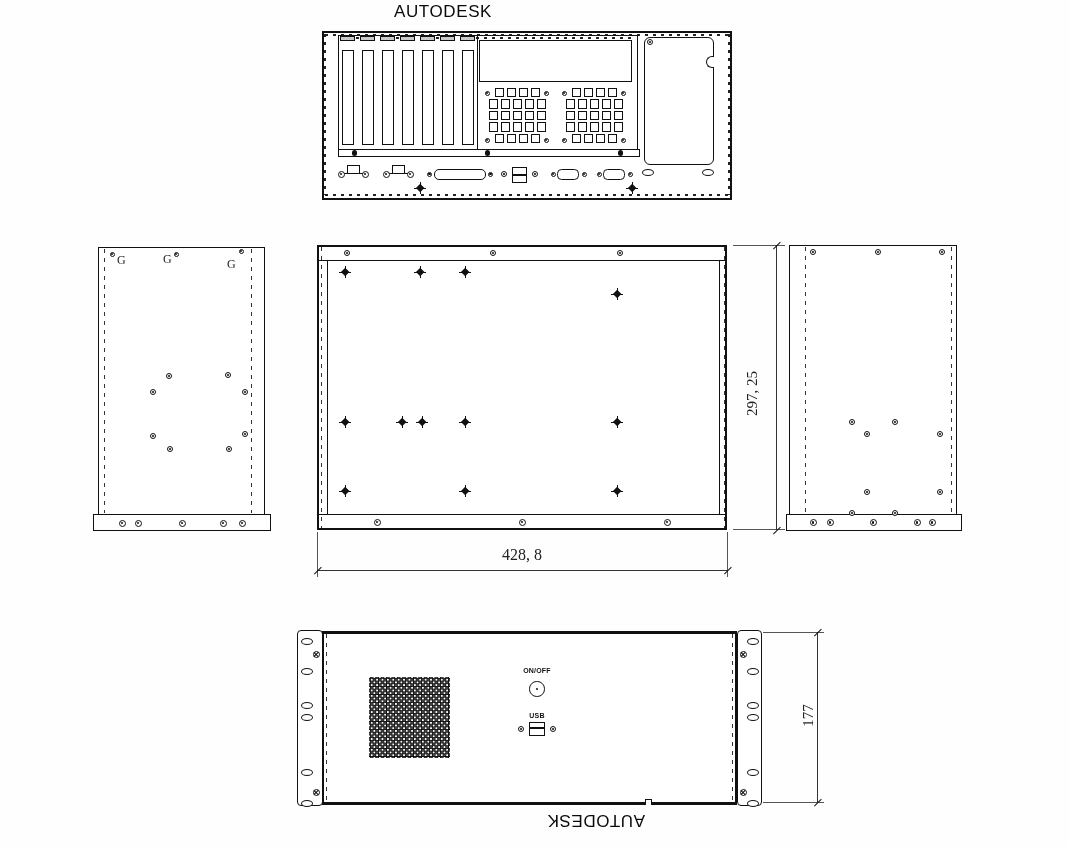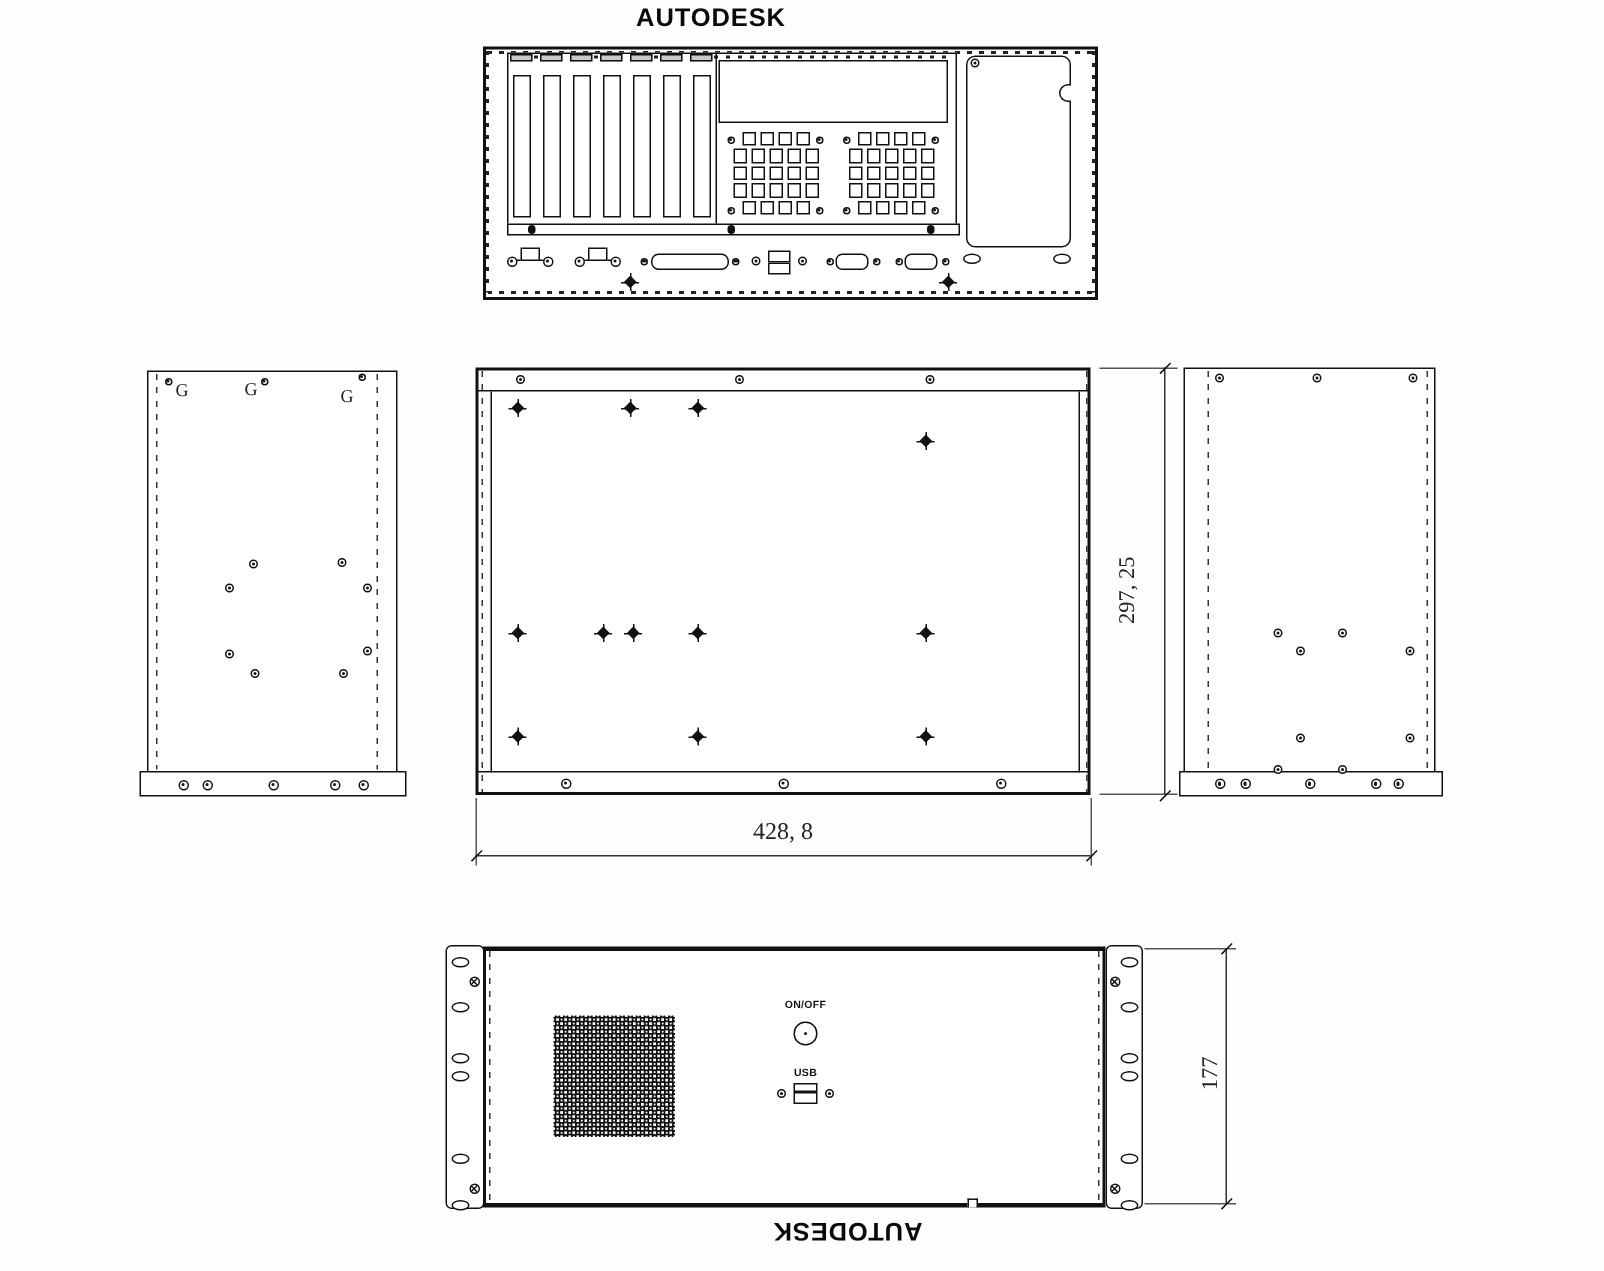--- a/index.html
+++ b/index.html
@@ -21,21 +21,21 @@
   .screwx::before,.screwx::after{content:"";position:absolute;left:-0.5px;top:2.2px;width:6px;height:1px;background:#111;}
   .screwx::before{transform:rotate(45deg);} .screwx::after{transform:rotate(-45deg);}
   .dia{position:absolute;width:12px;height:12px;}
   .dia::before{content:"";position:absolute;left:5.5px;top:0;width:1px;height:12px;background:#111;}
   .dia::after{content:"";position:absolute;top:5.5px;left:0;width:12px;height:1px;background:#111;}
   .dia i{position:absolute;left:2.8px;top:2.8px;width:6.4px;height:6.4px;background:#111;transform:rotate(45deg);}
   .tick{position:absolute;width:10px;height:1.4px;background:#111;transform:rotate(-45deg);}
   .slot{position:absolute;width:12px;height:95px;border:1.3px solid #111;background:#fff;}
   .tab{position:absolute;width:15px;height:4.5px;border:1.2px solid #111;background:#c9c9c9;}
   .key{position:absolute;width:9.4px;height:9.4px;border:1.1px solid #111;background:#fff;}
-  .title{position:absolute;font-weight:bold;font-size:17px;letter-spacing:0.6px;color:#0a0a0a;text-align:center;height:20px;}
+  .title{position:absolute;font-weight:normal;font-size:17px;letter-spacing:0.6px;color:#0a0a0a;text-align:left;height:20px;}
   .flip{transform:rotate(180deg);}
   .dimtext{position:absolute;font-family:"Liberation Serif",serif;font-size:15px;color:#222;text-align:center;}
   .rot90{transform:rotate(-90deg);}
   .small-label{position:absolute;font-weight:bold;font-size:7px;color:#111;text-align:center;letter-spacing:0.2px;}
   .glabel{position:absolute;font-family:"Liberation Serif",serif;font-size:12px;color:#1a1a1a;}
   .vent{position:absolute;left:369px;top:677px;width:81px;height:81px;
     background-image:
       radial-gradient(circle 2.4px at 2.7px 2.7px, #fff 1px, #111 1.1px 2.2px, transparent 2.4px),
       radial-gradient(circle 2.4px at 2.7px 2.7px, #fff 1px, #111 1.1px 2.2px, transparent 2.4px);
     background-size:5.4px 5.4px,5.4px 5.4px;background-position:0 0,2.7px 2.7px;}

